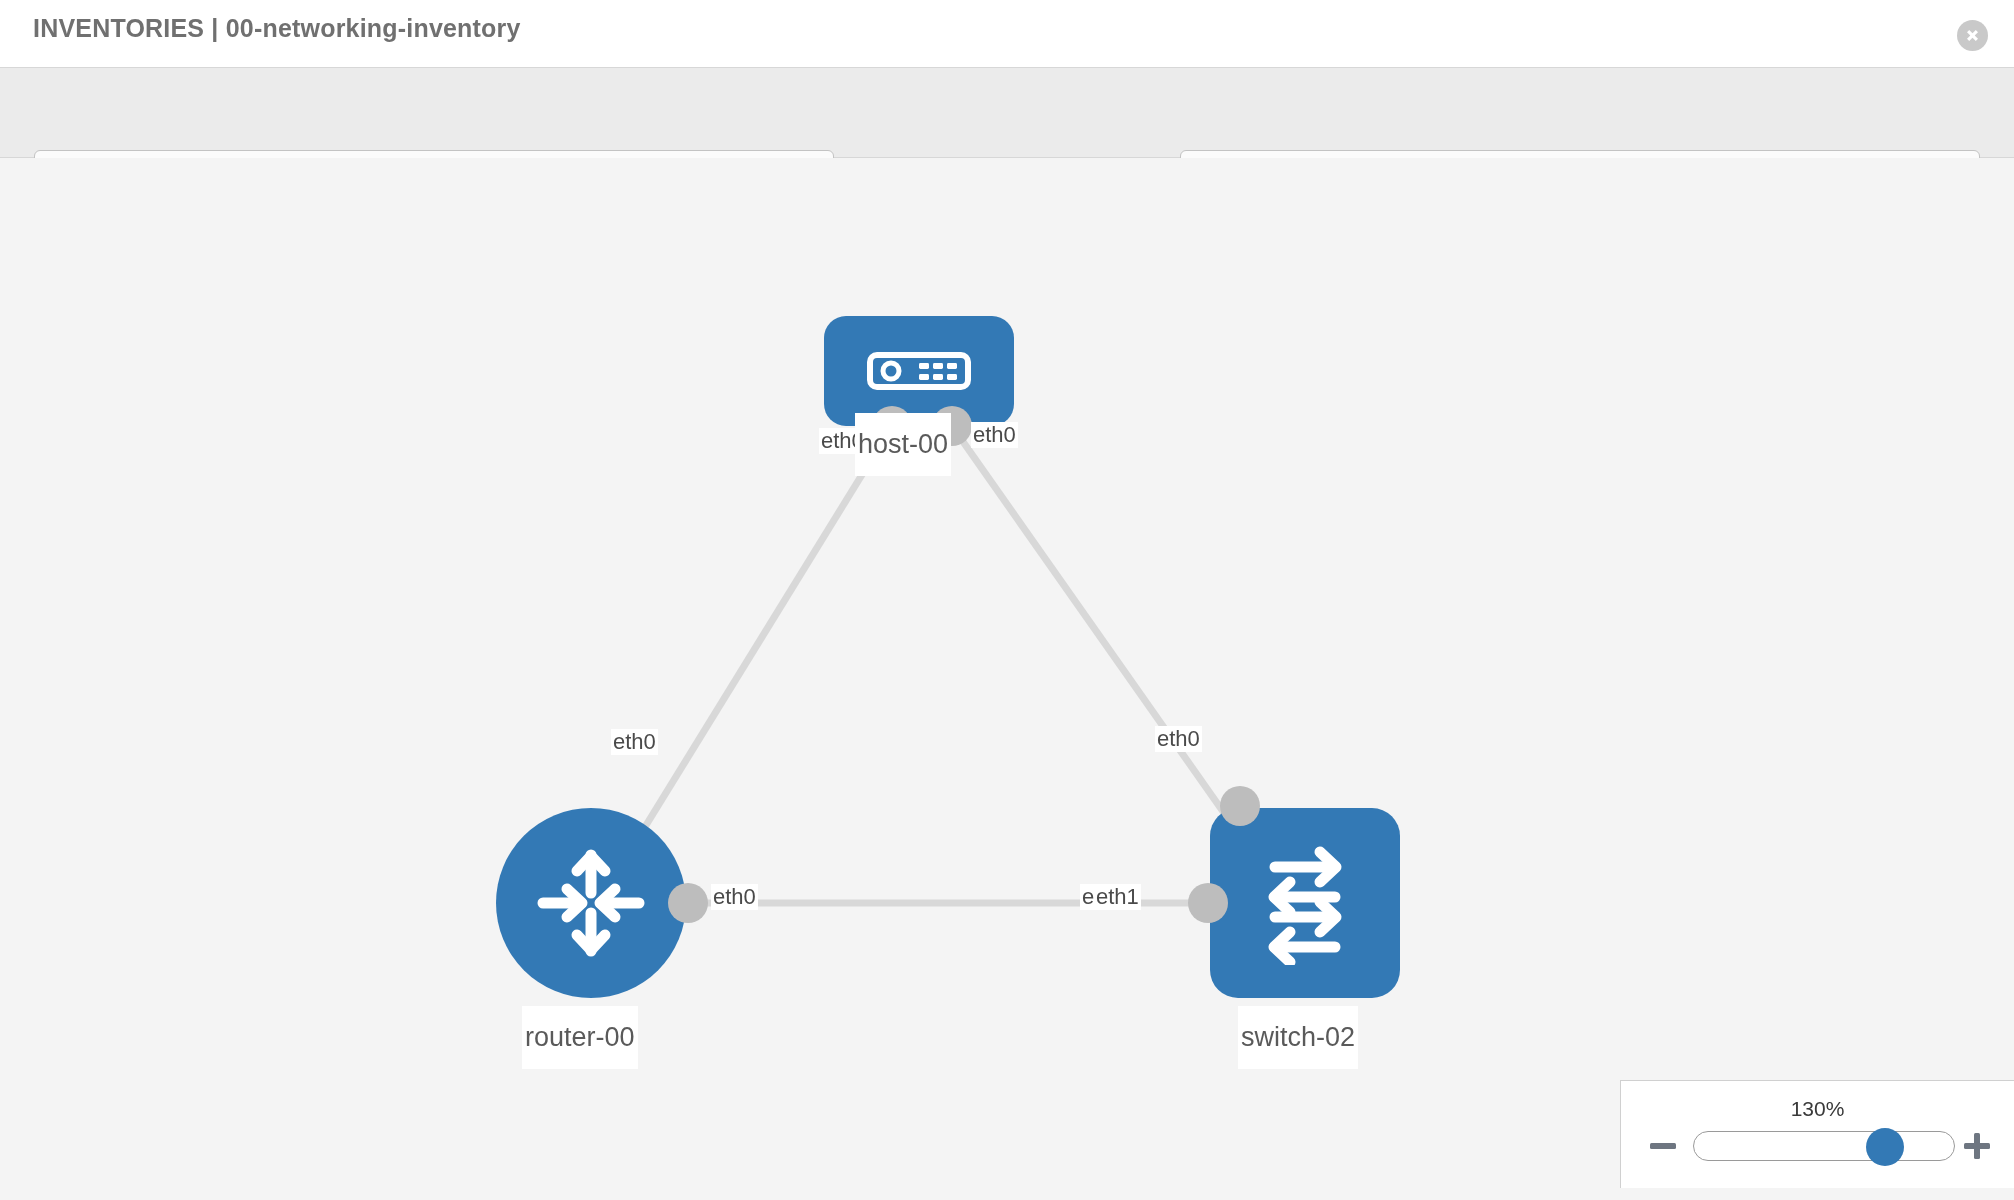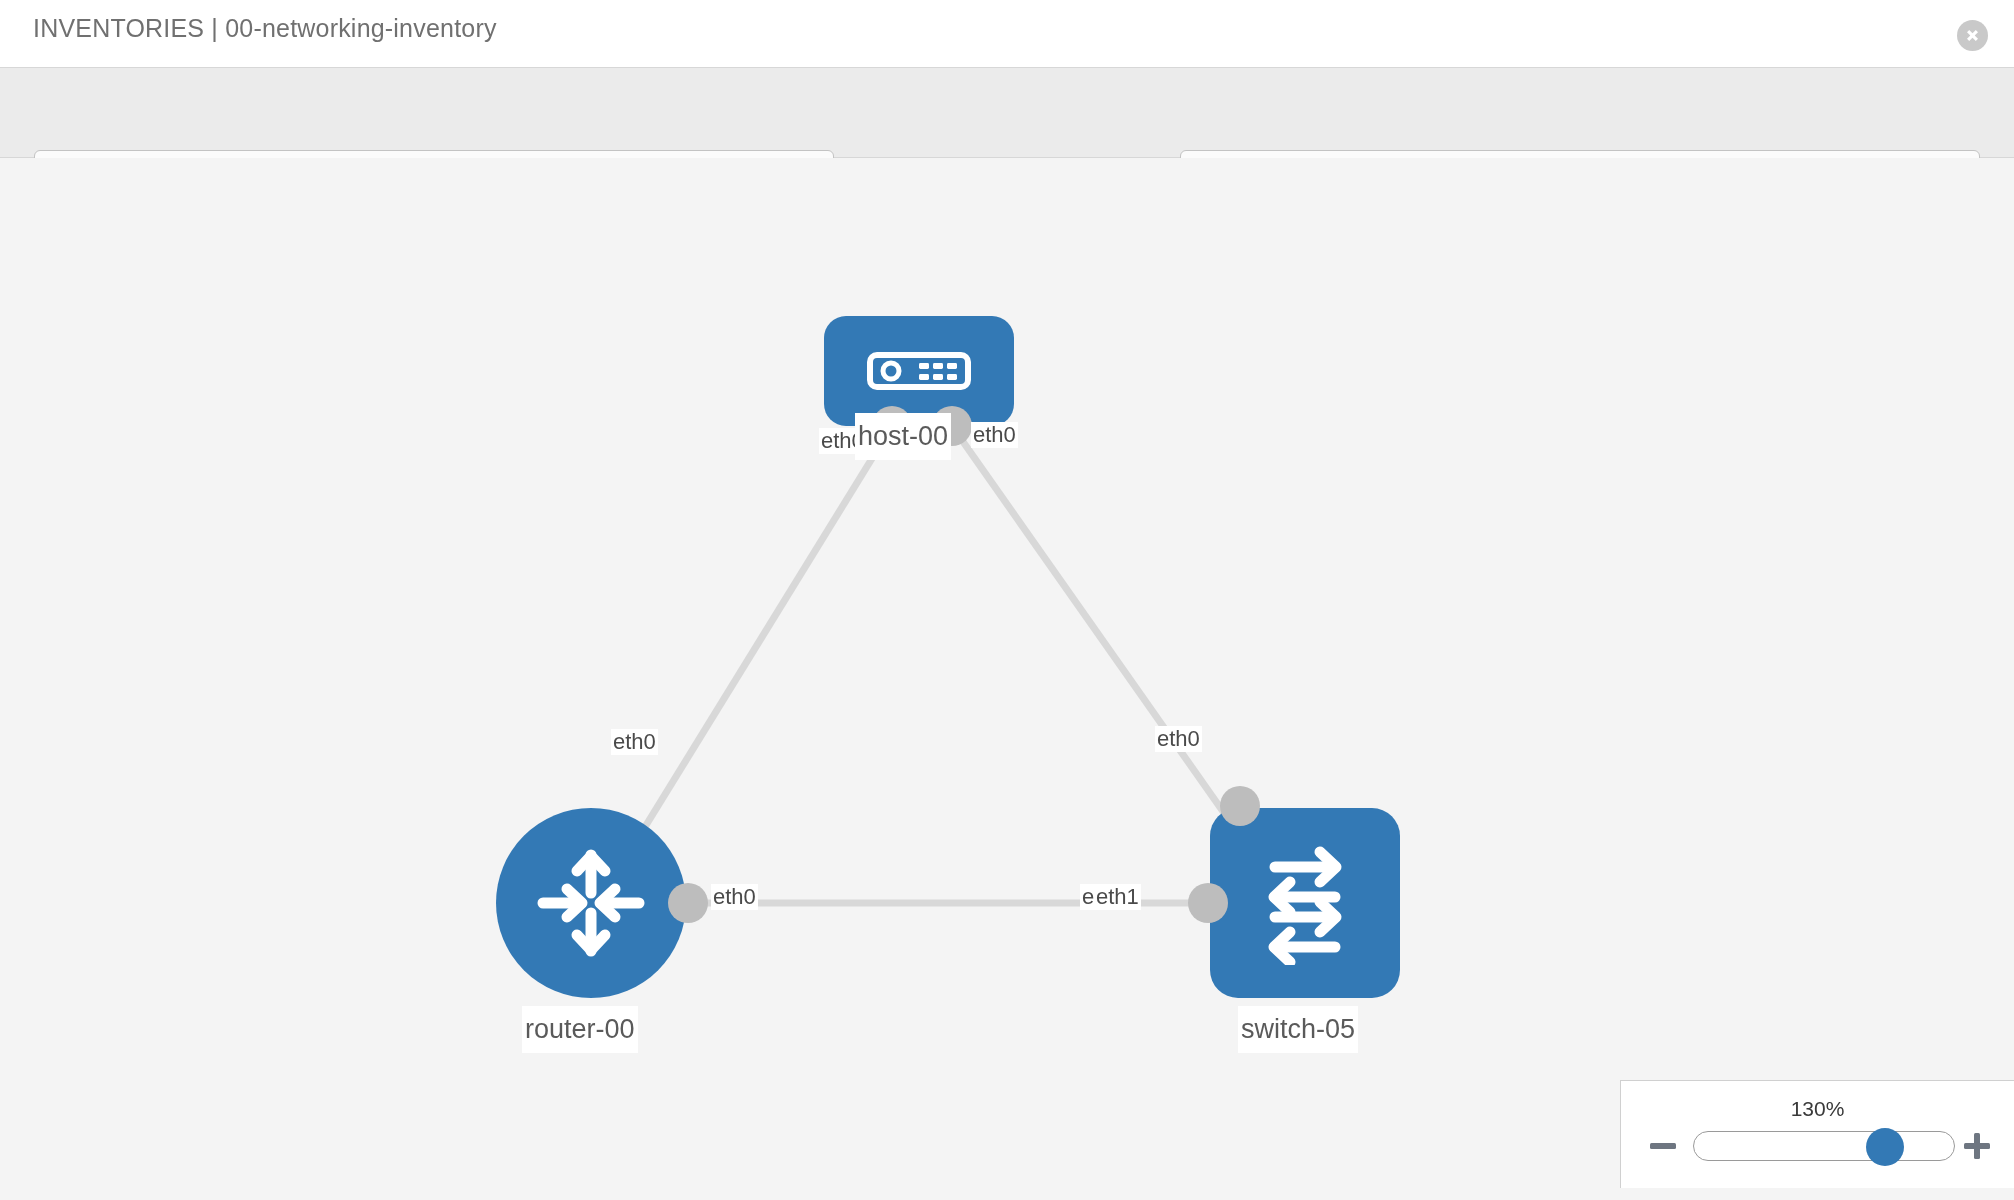--- a/index.html
+++ b/index.html
@@ -12,21 +12,21 @@
 
   
   .header {
     position: absolute; left: 0; top: 0;
     width: 2014px; height: 68px;
     background: #ffffff;
     border-bottom: 1px solid #d7d7d7;
   }
   .page-title {
     position: absolute; left: 33px; top: 14px;
-    font-size: 25px; font-weight: normal;
+    font-size: 25px; font-weight: bold;
     color: #707070; letter-spacing: .2px;
     white-space: nowrap;
   }
   .close-btn {
     position: absolute; right: 26px; top: 20px;
     width: 31px; height: 31px; border-radius: 50%;
     background: #c9c9c9; cursor: pointer;
   }
   .close-btn svg { display: block; }
 
@@ -86,21 +86,21 @@
     position: absolute; left: 0; top: 0;
     background: #3379b5;
     display: flex; align-items: center; justify-content: center;
     cursor: pointer;
   }
   .node-label {
     position: absolute;
     font-size: 27px; color: #5a5a5a;
     background: #ffffff;
     white-space: nowrap;
-    padding: 8px 3px;
+    padding: 16px 3px;
   }
   .port {
     position: absolute;
     width: 40px; height: 40px; border-radius: 50%;
     background: #bdbdbd;
     cursor: pointer;
   }
   .iface-label {
     position: absolute;
     font-size: 22px; color: #4a4a4a;
@@ -250,21 +250,21 @@
           <line x1="92" y1="106" x2="32" y2="106"></line>
           <polyline points="47,91 31,106 47,121"></polyline>
         </g>
       </svg>
     </div>
     <div class="port" style="left:10px; top:-22px;"></div>
     <div class="port" style="left:-22px; top:75px;"></div>
     <div class="iface-label" style="left:-55px; top:-82px;">eth0</div>
     <div class="iface-label" style="left:-130px; top:76px;">eth0</div>
     <div class="iface-label" style="left:-116px; top:76px;text-align:center;">eth1</div>
-    <div class="node-label" style="left:28px; top:198px;">switch-05</div>
+    <div class="node-label" style="left:28px; top:198px;">switch-02</div>
   </div>
 </div>
 
 <div class="zoom-panel">
   <div class="zoom-value">130%</div>
   <div class="zoom-minus">
     <svg width="28" height="30" viewBox="0 0 28 30">
       <rect x="1" y="12" width="26" height="6" rx="1.5" fill="#6e7681"></rect>
     </svg>
   </div>

